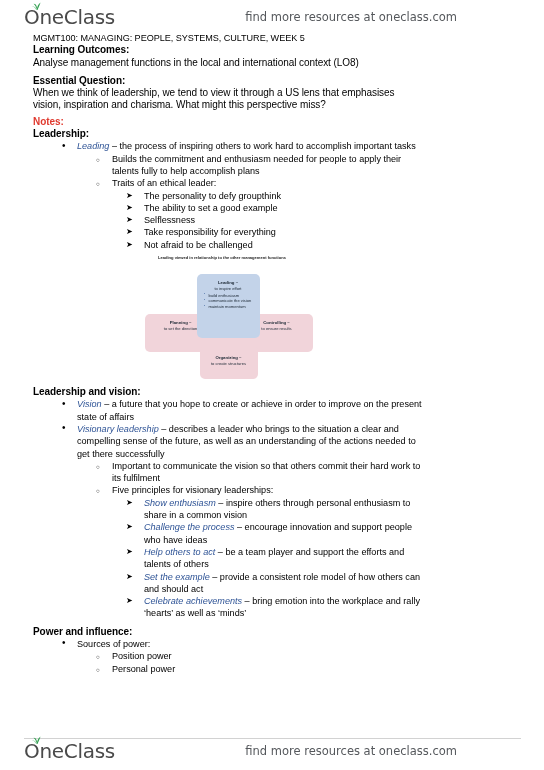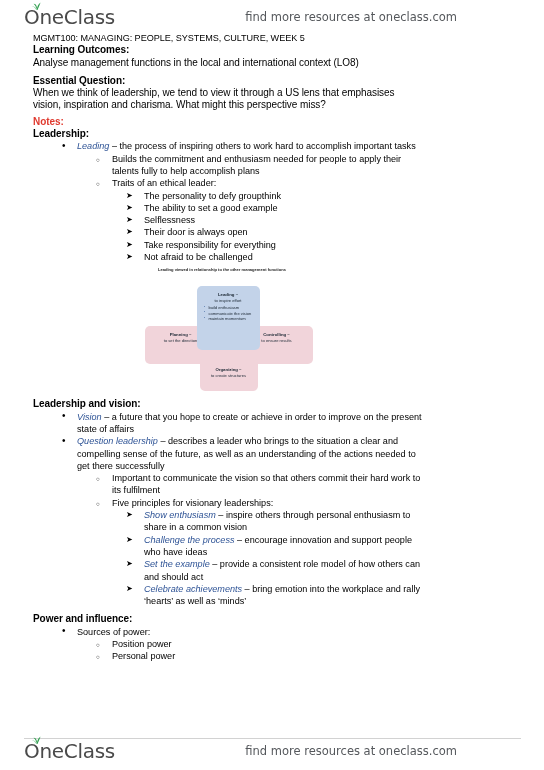--- a/index.html
+++ b/index.html
@@ -266,21 +266,20 @@
   <ul class="lvl">
     <li class="item l1">
       <span class="termblue">Leading</span>
       <span>– the process of inspiring others to work hard to accomplish important tasks</span>
     </li>
     <li class="item l2">Builds the commitment and enthusiasm needed for people to apply their talents fully to help accomplish plans</li>
     <li class="item l2">Traits of an ethical leader:</li>
     <li class="item l3">The personality to defy groupthink</li>
     <li class="item l3">The ability to set a good example</li>
     <li class="item l3">Selflessness</li>
-    <li class="item l3">Their door is always open</li>
     <li class="item l3">Take responsibility for everything</li>
     <li class="item l3">Not afraid to be challenged</li>
   </ul>
 
   <div class="figure">
     <div class="figure-caption">Leading viewed in relationship to the other management functions</div>
     <div class="diagram">
 
       <div class="dg-box dg-pink dg-horizontal"></div>
 
@@ -313,33 +312,37 @@
   </div>
 
   <div class="line b">Leadership and vision:</div>
 
   <ul class="lvl">
     <li class="item l1">
       <span class="termblue">Vision</span>
       <span>– a future that you hope to create or achieve in order to improve on the present state of affairs</span>
     </li>
     <li class="item l1">
-      <span class="termblue">Question leadership</span>
+      <span class="termblue">Visionary leadership</span>
       <span>– describes a leader who brings to the situation a clear and compelling sense of the future, as well as an understanding of the actions needed to get there successfully</span>
     </li>
     <li class="item l2">Important to communicate the vision so that others commit their hard work to its fulfilment</li>
     <li class="item l2">Five principles for visionary leaderships:</li>
 
     <li class="item l3">
       <span class="termblue">Show enthusiasm</span>
       <span>– inspire others through personal enthusiasm to share in a common vision</span>
     </li>
     <li class="item l3">
       <span class="termblue">Challenge the process</span>
       <span>– encourage innovation and support people who have ideas</span>
+    </li>
+    <li class="item l3">
+      <span class="termblue">Help others to act</span>
+      <span>– be a team player and support the efforts and talents of others</span>
     </li>
     <li class="item l3">
       <span class="termblue">Set the example</span>
       <span>– provide a consistent role model of how others can and should act</span>
     </li>
     <li class="item l3">
       <span class="termblue">Celebrate achievements</span>
       <span>– bring emotion into the workplace and rally ‘hearts’ as well as ‘minds’</span>
     </li>
   </ul>

